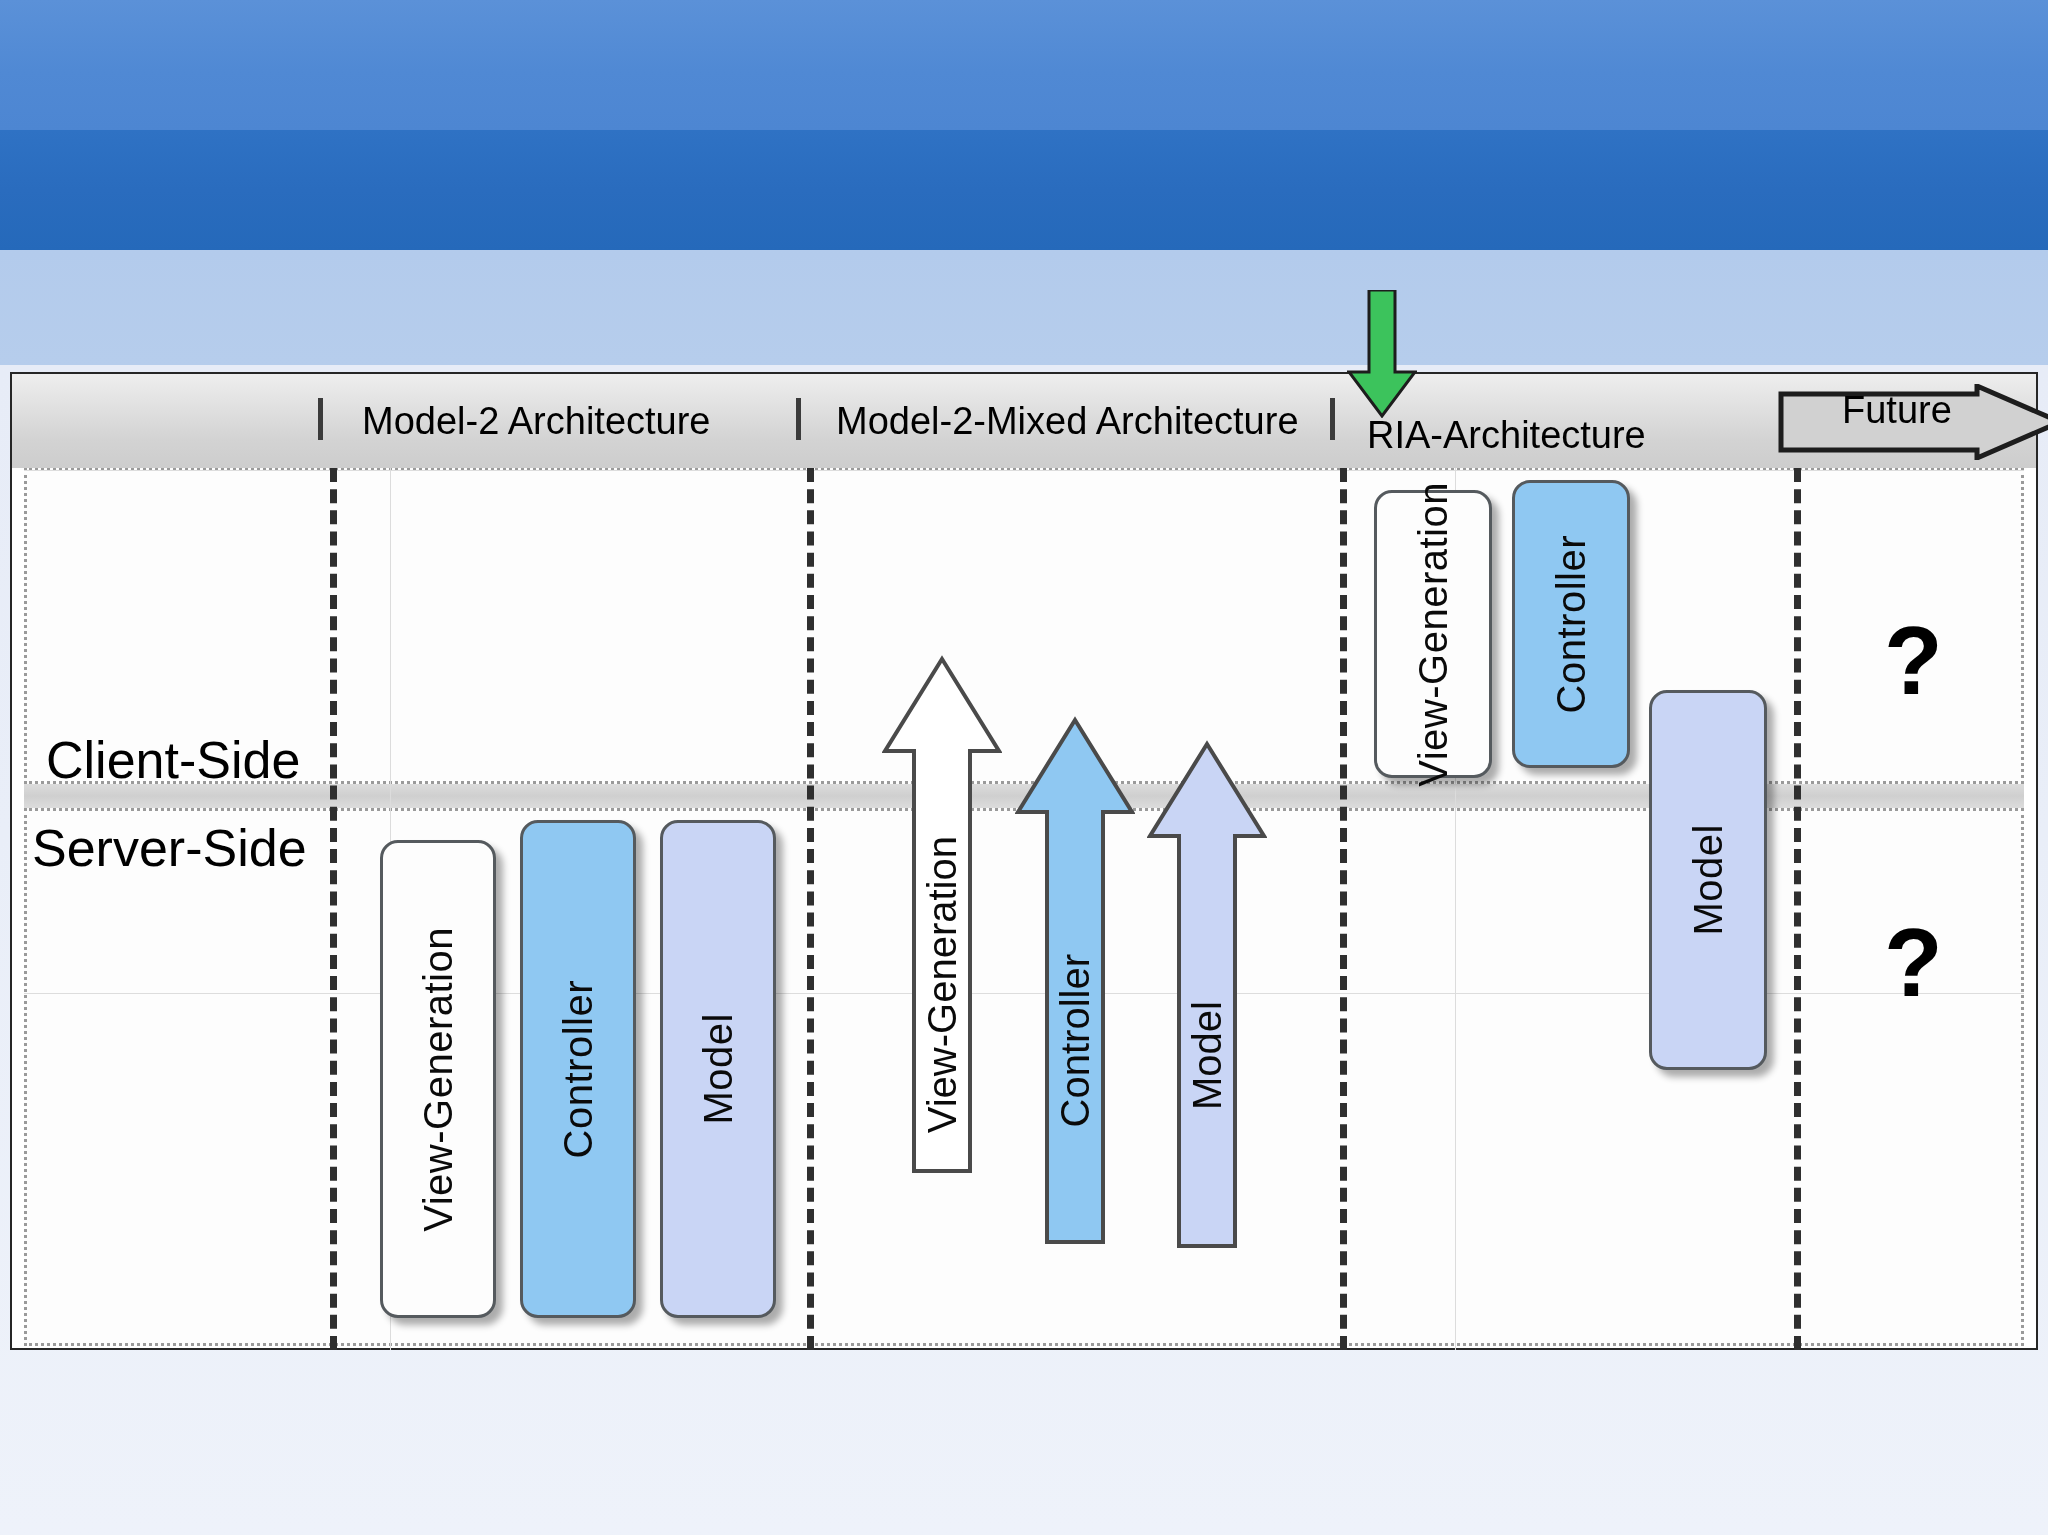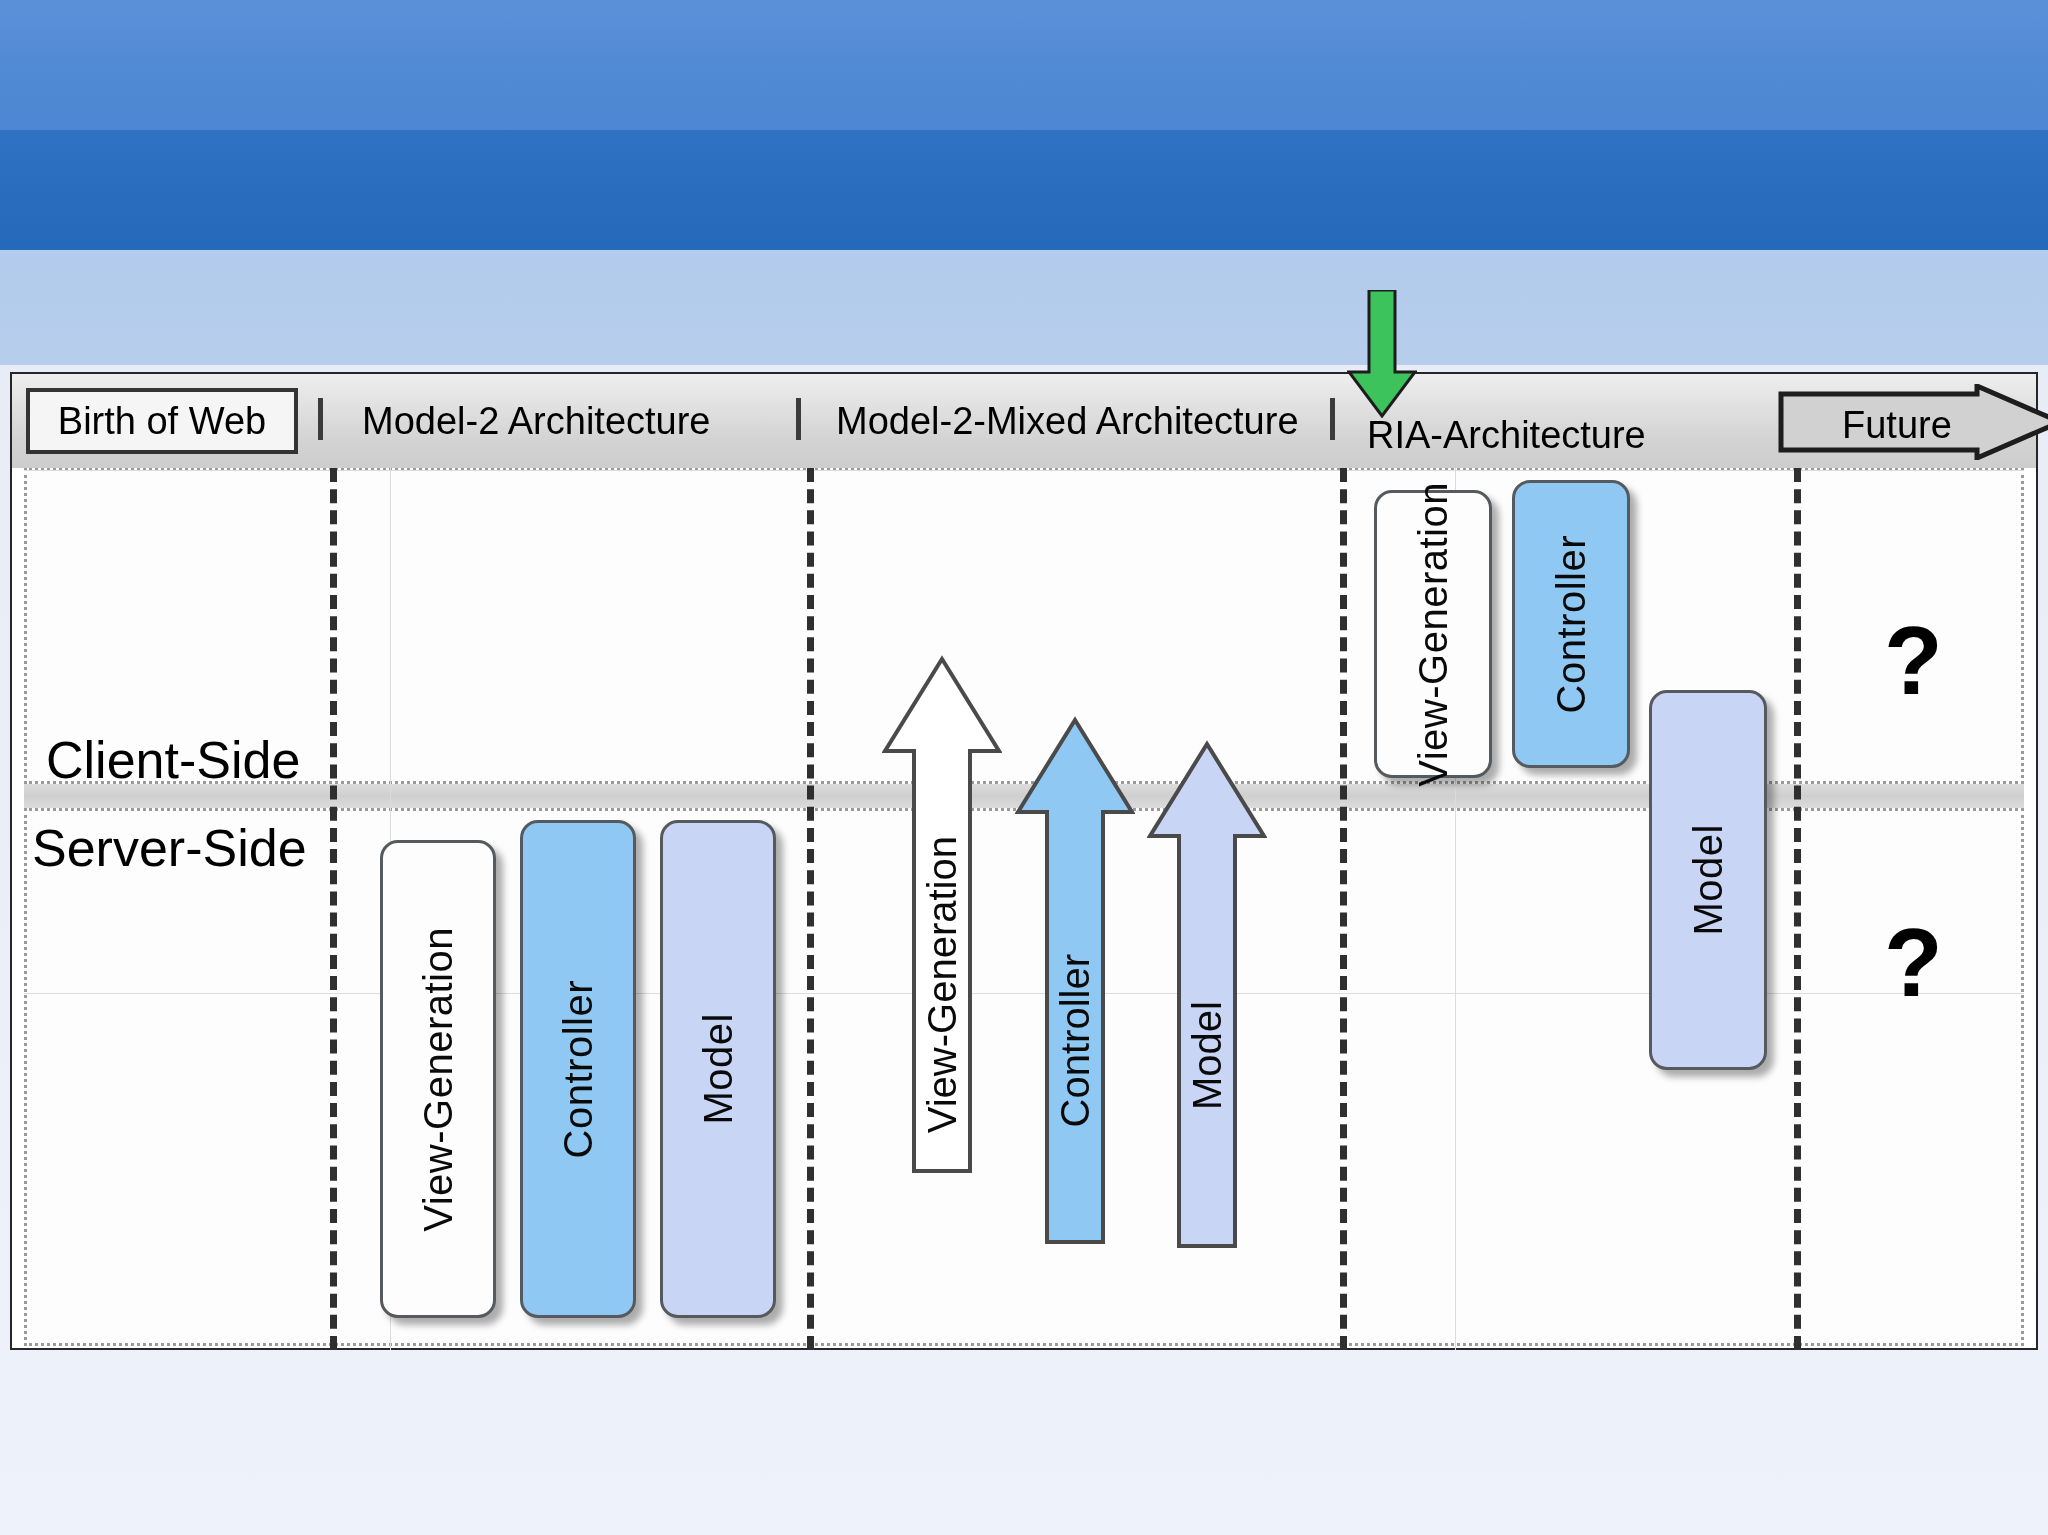--- a/index.html
+++ b/index.html
@@ -141,37 +141,36 @@
   <div class="bg-lower"></div>
 
 
   <svg class="green-arrow" viewBox="0 0 70 128">
     <polygon points="22,0 48,0 48,82 68,82 35,126 2,82 22,82" fill="#3cc35c" stroke="#1d1d1d" stroke-width="3"></polygon>
   </svg>
 
   <div class="frame">
 
     <div class="era-band">
-      <div class="era-birth">Birth of Web</div>
 
       <div class="era-tick" style="left:306px;"></div>
       <div class="era-label" style="left:350px;">Model-2 Architecture</div>
 
       <div class="era-tick" style="left:784px;"></div>
       <div class="era-label" style="left:796px;margin-left:28px;">Model-2-Mixed Architecture</div>
 
       <div class="era-tick" style="left:1318px;"></div>
       <div class="era-label" style="left:1355px;top:40px;">RIA-Architecture</div>
 
       <div class="era-tick" style="left:1772px;"></div>
 
       <svg class="future-arrow" viewBox="0 0 285 76">
         <polygon points="4,10 200,10 200,2 283,38 200,74 200,66 4,66" fill="#d1d1d1" stroke="#1d1d1d" stroke-width="5"></polygon>
       </svg>
-      <div class="era-label" style="left:1830px;top:30px;">Future</div>
+      <div class="era-label" style="left:1830px;top:15px;">Future</div>
     </div>
 
     <div class="lanes">
 
       <div class="lane lane-client"></div>
       <div class="lane-gap"></div>
       <div class="lane lane-server"></div>
 
       <div class="hgrid" style="top:2px;"></div>
       <div class="hgrid" style="top:525px;"></div>

